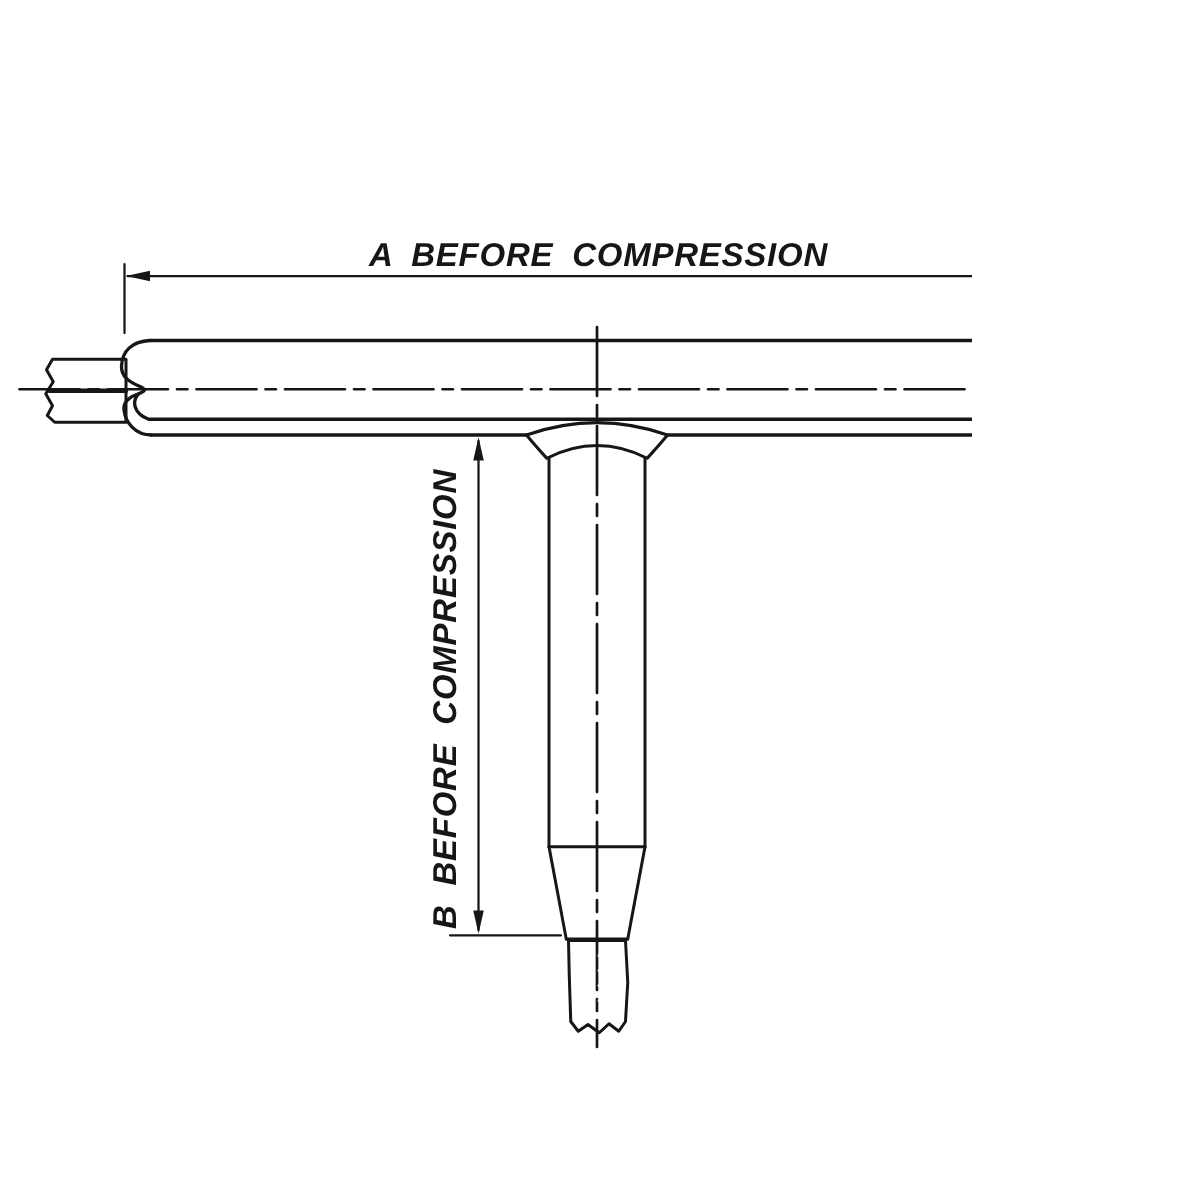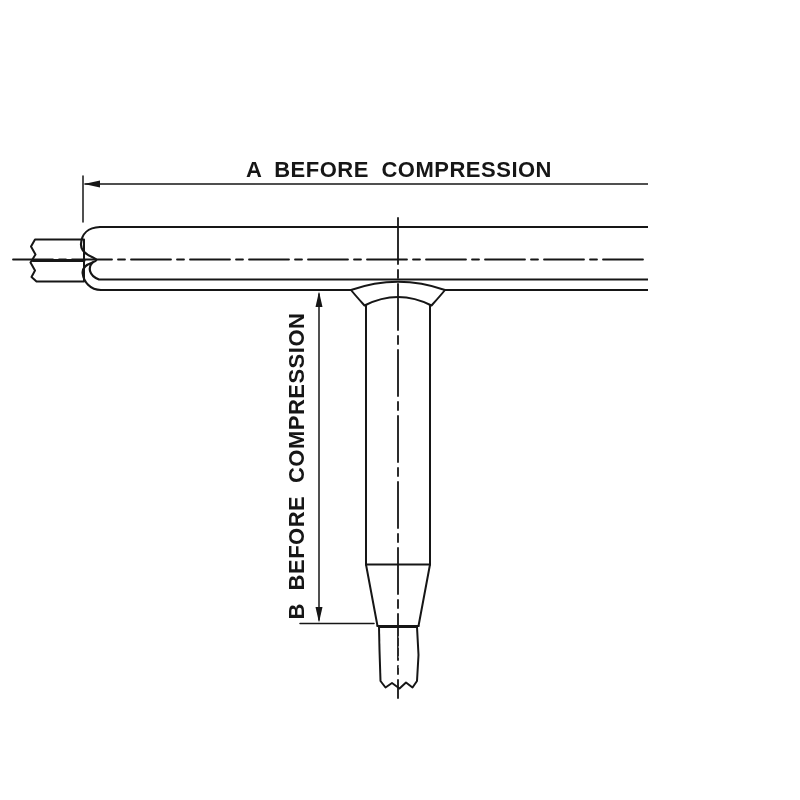--- a/index.html
+++ b/index.html
@@ -6,20 +6,21 @@
     margin: 0;
     padding: 0;
     background: var(--paper, #ffffff);
   }
   .canvas {
     position: relative;
     width: 648px;
     height: 800px;
     background: var(--paper, #ffffff);
     overflow: hidden;
+    font-style: italic;
   }
   svg { display: block; }
   .ln {
     stroke: var(--ink, #161616);
     fill: none;
     stroke-linecap: round;
     stroke-linejoin: round;
   }
   .w22 { stroke-width: 2.2; }
   .w20 { stroke-width: 2.0; }

